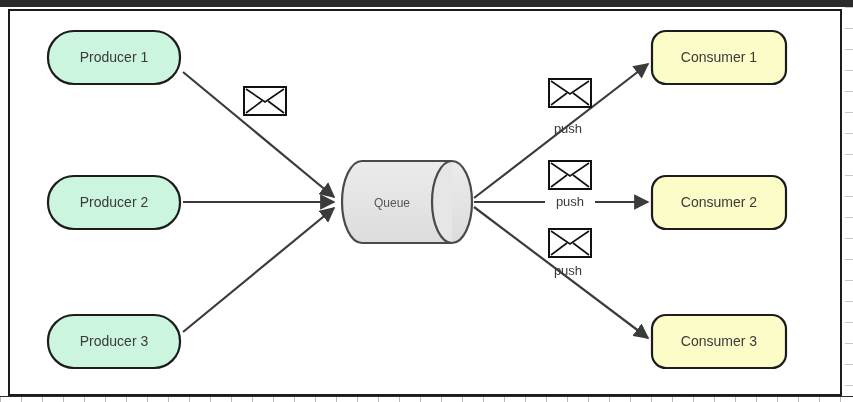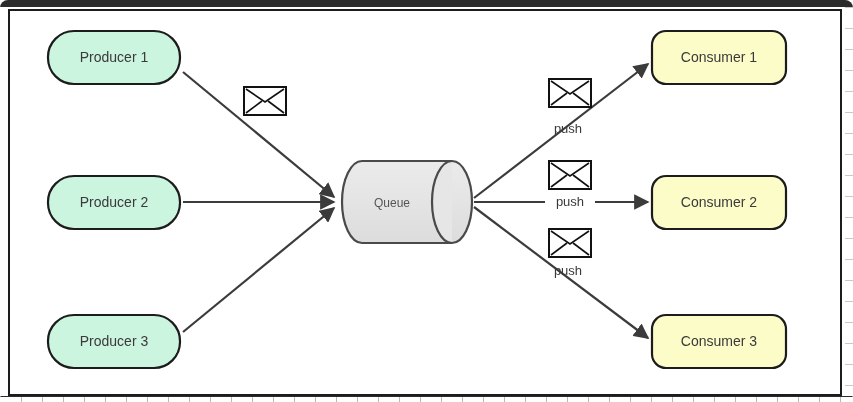--- a/index.html
+++ b/index.html
@@ -8,21 +8,20 @@
     padding: 0;
     background: #ffffff;
     font-family: "Liberation Sans", sans-serif;
   }
   #canvas {
     position: relative;
     width: 853px;
     height: 402px;
     background: #ffffff;
     overflow: hidden;
-    border-radius: 8px;
   }
   
   .ruler {
     position: absolute;
     background: #ffffff;
   }
   .ruler-top {
     left: 0; top: 0; width: 853px; height: 7px;
     background: #2b2b2b;
   }

